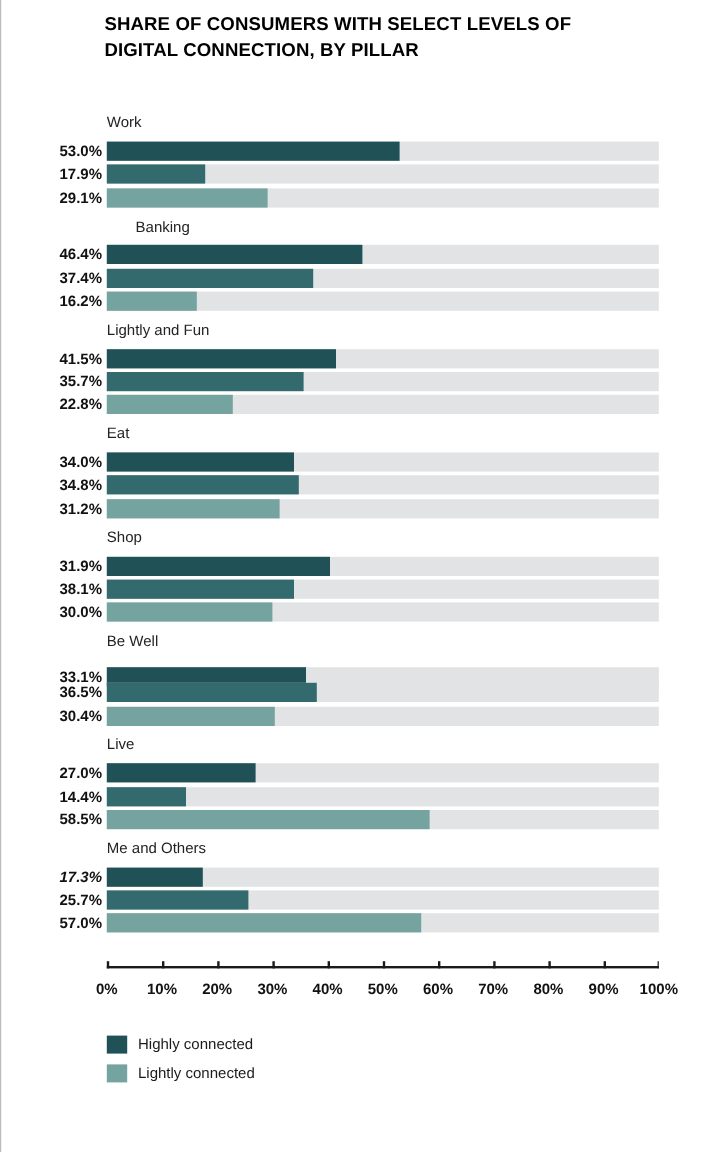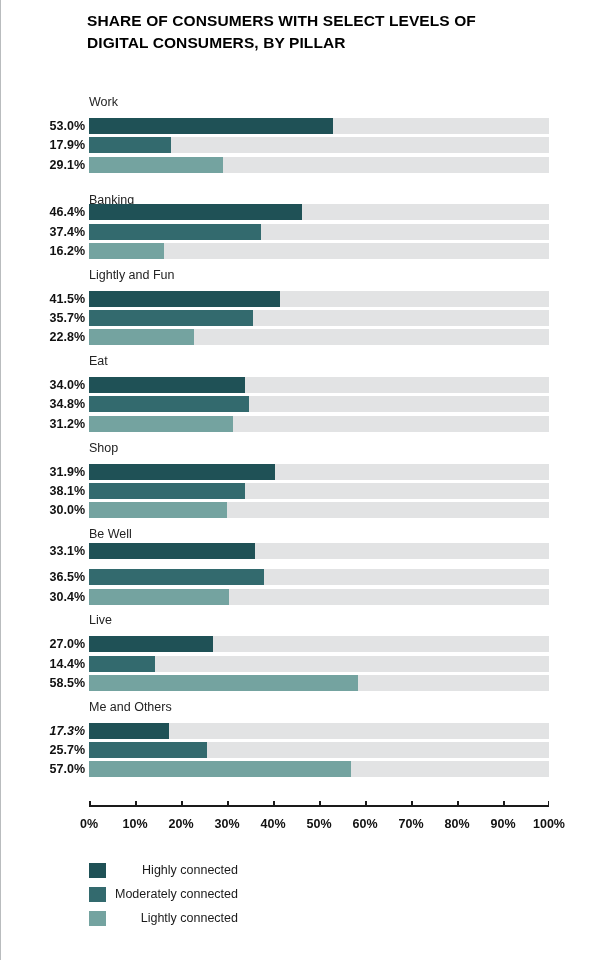--- a/index.html
+++ b/index.html
@@ -75,33 +75,32 @@
     color:#111111;
     transform:translateX(-50%);
     white-space:nowrap;
   }
 
   .legend { position:absolute; left:88px; }
   .legend-item {
     display:flex;
     align-items:center;
     height:24px;
-    justify-content:space-between;
   }
   .swatch { width:17px; height:15px; margin-right:9px; flex:none; }
   .legend-text { font-size:12.5px; color:#1a1a1a; }
 </style>
 </head>
 <body>
 
 <div class="page">
 
   <div class="chart-title">
     <div>SHARE OF CONSUMERS WITH SELECT LEVELS OF</div>
-    <div>DIGITAL CONSUMERS, BY PILLAR</div>
+    <div>DIGITAL CONNECTION, BY PILLAR</div>
   </div>
 
   <div class="plot" id="plot-area" style="height: 691.2px;">
       <div class="group" style="position: absolute; left: 0px; top: 0px; width: 602px;">
         <div class="group-label" style="top: 0px;">Work</div>
         <div class="row" style="position: absolute; left: 0px; top: 23px; width: 602px;">
           <div class="row-value">53.0%</div>
           <div class="track">
             <div class="bar s0" style="width: 243.8px; background: rgb(31, 81, 86);"></div>
           </div>
@@ -113,21 +112,21 @@
           </div>
         </div>
         <div class="row" style="position: absolute; left: 0px; top: 61.6px; width: 602px;">
           <div class="row-value">29.1%</div>
           <div class="track">
             <div class="bar s2" style="width: 133.86px; background: rgb(116, 163, 160);"></div>
           </div>
         </div>
       </div>
       <div class="group" style="position: absolute; left: 0px; top: 86.4px; width: 602px;">
-        <div class="group-label" style="top: 12px;">Banking</div>
+        <div class="group-label" style="top: 1px; margin-left: 24px;">Banking</div>
         <div class="row" style="position: absolute; left: 0px; top: 23px; width: 602px;">
           <div class="row-value">46.4%</div>
           <div class="track">
             <div class="bar s0" style="width: 213.44px; background: rgb(31, 81, 86);"></div>
           </div>
         </div>
         <div class="row" style="position: absolute; left: 0px; top: 42.3px; width: 602px;">
           <div class="row-value">37.4%</div>
           <div class="track">
             <div class="bar s1" style="width: 172.04px; background: rgb(51, 106, 110);"></div>
@@ -198,21 +197,21 @@
         </div>
         <div class="row" style="position: absolute; left: 0px; top: 61.6px; width: 602px;">
           <div class="row-value">30.0%</div>
           <div class="track">
             <div class="bar s2" style="width: 138px; background: rgb(116, 163, 160);"></div>
           </div>
         </div>
       </div>
       <div class="group" style="position: absolute; left: 0px; top: 432px; width: 602px;">
         <div class="group-label" style="top: 0px;">Be Well</div>
-        <div class="row" style="position: absolute; left: 0px; top: 16px; width: 532px;">
+        <div class="row" style="position: absolute; left: 0px; top: 29px; width: 532px;">
           <div class="row-value">33.1%</div>
           <div class="track">
             <div class="bar s0" style="width: 165.6px; background: rgb(31, 81, 86);"></div>
           </div>
         </div>
         <div class="row" style="position: absolute; left: 0px; top: 42.3px; width: 602px;">
           <div class="row-value">36.5%</div>
           <div class="track">
             <div class="bar s1" style="width: 174.8px; background: rgb(51, 106, 110);"></div>
           </div>
@@ -293,22 +292,18 @@
       <div class="tick" style="left: 546.5px;"></div>
       <div class="tick-label" style="left: 548px;">100%</div>
     </div>
 
   <div class="legend" id="legend-area" style="top: 858.2px;">
       <div class="legend-item">
         <span class="swatch" style="background: rgb(31, 81, 86);"></span>
         <span class="legend-text">Highly connected</span>
       </div>
       <div class="legend-item">
-        <span class="swatch" style="background: rgb(51, 106, 110);"></span>
-        <span class="legend-text">Moderately connected</span>
-      </div>
-      <div class="legend-item">
         <span class="swatch" style="background: rgb(116, 163, 160);"></span>
         <span class="legend-text">Lightly connected</span>
       </div>
     </div>
 
 </div>
 
 </body></html>

